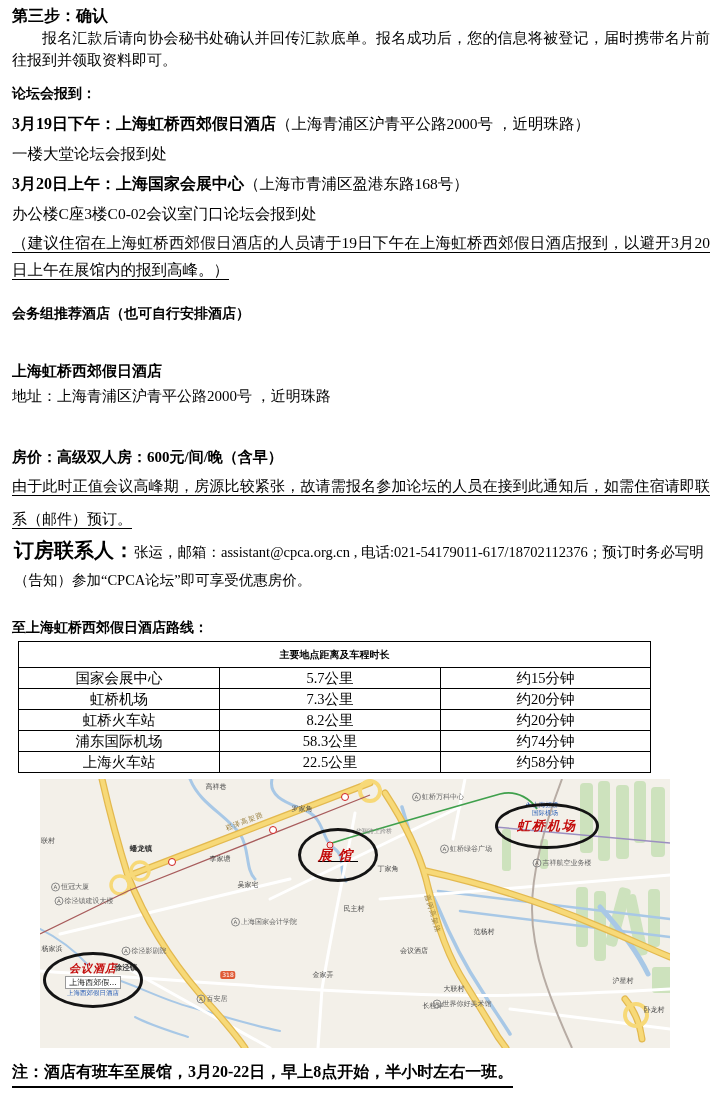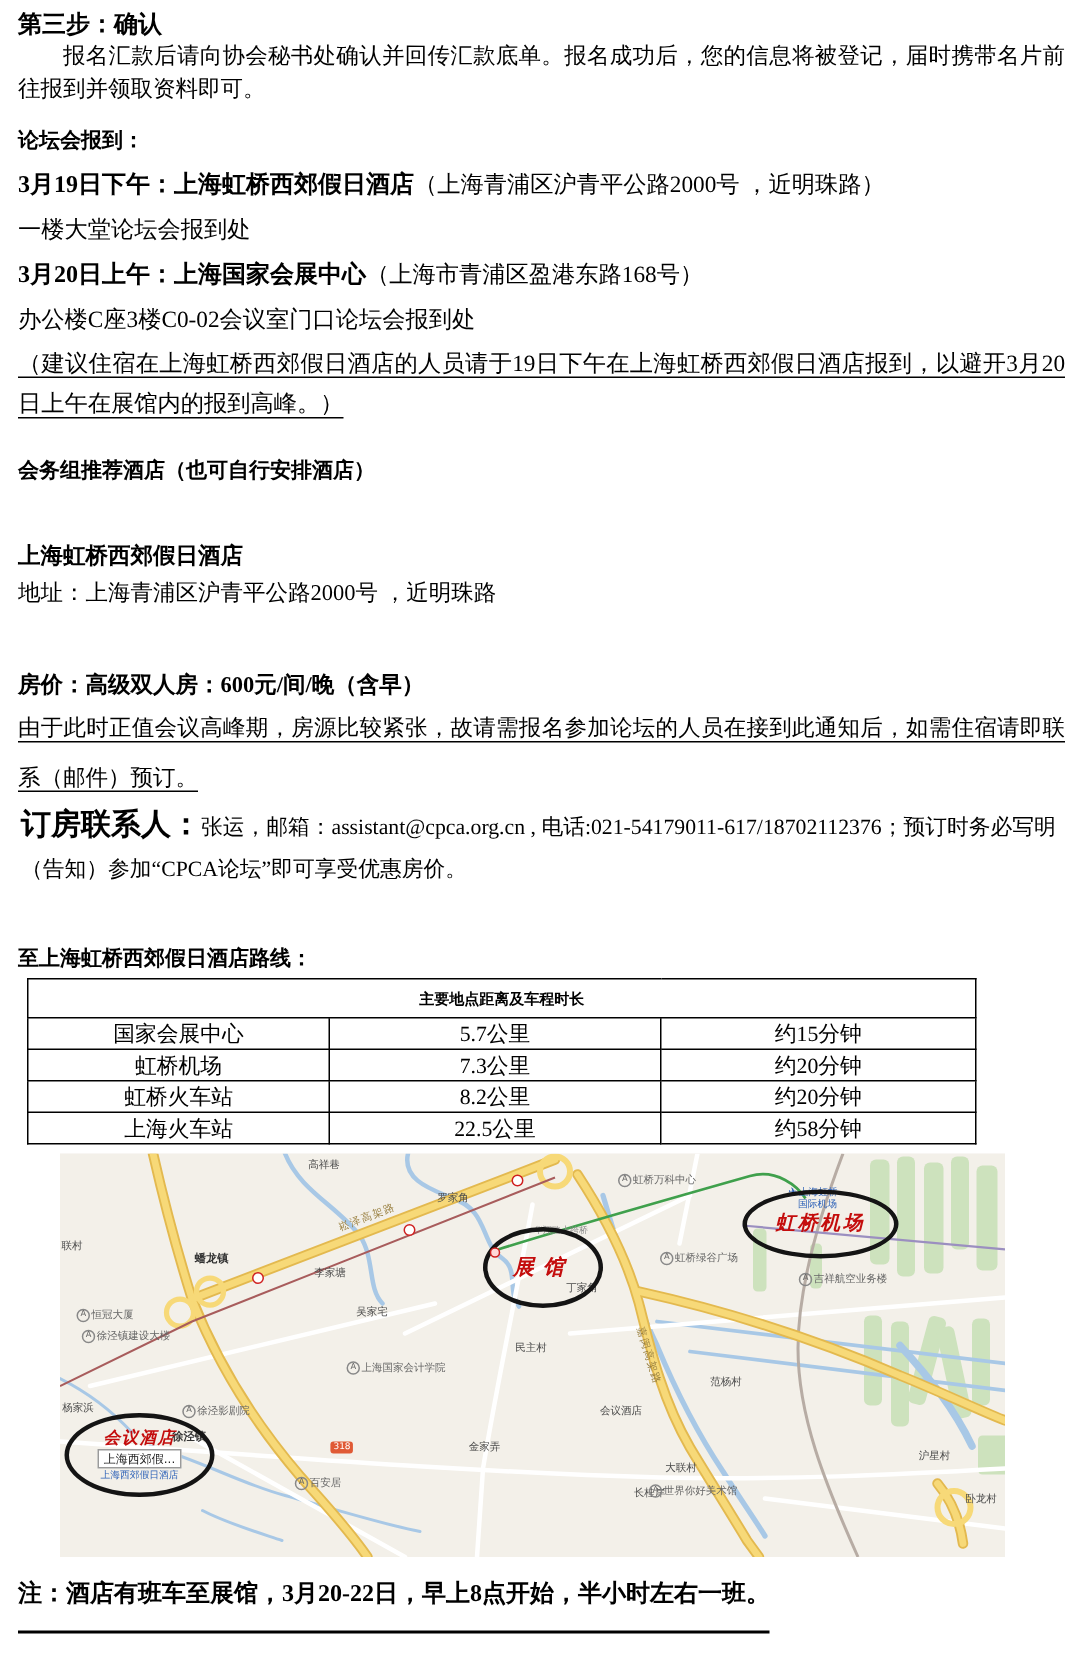--- a/index.html
+++ b/index.html
@@ -46,21 +46,21 @@
            display:flex;flex-direction:column;align-items:center;justify-content:center;gap:1px;}
   .mred{color:#c40d0d;font-weight:bold;font-style:italic;line-height:1.05;white-space:nowrap;}
   .mbox{background:#fff;border:1px solid #9a9a9a;font-size:8px;line-height:11px;padding:0 3px;
         color:#222;font-style:normal;white-space:nowrap;}
   .mblue{color:#2f63b8;font-size:6.5px;line-height:1.1;white-space:nowrap;}
   .station{position:absolute;width:6px;height:6px;border:1.6px solid #cf2020;background:#fff;
            border-radius:50%;transform:translate(-50%,-50%);}
   .station.venue{width:5px;height:5px;background:#ffd9d9;}
 
   .note{margin:14px 0 0 2px;font-size:16px;font-weight:bold;}
-  .note span{border-bottom:2px solid #000;padding-bottom:16px;}
+  .note span{border-bottom:2px solid #000;padding-bottom:6px;}
 </style>
 </head>
 <body>
 
 <div class="doc">
 
   <p class="h16">第三步：确认</p>
   <p class="body indent">报名汇款后请向协会秘书处确认并回传汇款底单。报名成功后，您的信息将被登记，届时携带名片前往报到并领取资料即可。</p>
 
   <p class="h17" style="margin-top:10px;">论坛会报到：</p>
@@ -70,21 +70,21 @@
   <p class="ck">办公楼C座3楼C0-02会议室门口论坛会报到处</p>
   <p class="body u advice">（建议住宿在上海虹桥西郊假日酒店的人员请于19日下午在上海虹桥西郊假日酒店报到，以避开3月20日上午在展馆内的报到高峰。）</p>
 
   <p class="h17" style="margin-top:22px;">会务组推荐酒店（也可自行安排酒店）</p>
   <p class="hline bold">上海虹桥西郊假日酒店</p>
   <p class="hline">地址：上海青浦区沪青平公路2000号 ，近明珠路</p>
   <p class="hline bold">房价：高级双人房：600元/间/晚（含早）</p>
   <p class="warning u">由于此时正值会议高峰期，房源比较紧张，故请需报名参加论坛的人员在接到此通知后，如需住宿请即联系（邮件）预订。</p>
   <p class="contact"><span class="contact-label">订房联系人：</span><span>张运，邮箱：assistant@cpca.org.cn , 电话:021-54179011-617/18702112376；预订时务必写明（告知）参加“CPCA论坛”即可享受优惠房价。</span></p>
 
-  <p class="h17" style="margin-top:36px;margin-bottom:4px;">至上海虹桥西郊假日酒店路线：</p>
+  <p class="h17" style="margin-top:25px;margin-bottom:4px;">至上海虹桥西郊假日酒店路线：</p>
 
   <table class="dist">
     <colgroup>
         <col class="c1">
         <col class="c2">
         <col class="c3">
       </colgroup>
     <thead>
       <tr>
           <th colspan="3">主要地点距离及车程时长</th>
@@ -98,20 +98,25 @@
         </tr>
         <tr>
           <td>虹桥机场</td>
           <td>7.3公里</td>
           <td>约20分钟</td>
         </tr>
         <tr>
           <td>虹桥火车站</td>
           <td>8.2公里</td>
           <td>约20分钟</td>
+        </tr>
+        <tr>
+          <td>浦东国际机场</td>
+          <td>58.3公里</td>
+          <td>约74分钟</td>
         </tr>
         <tr>
           <td>上海火车站</td>
           <td>22.5公里</td>
           <td>约58分钟</td>
         </tr>
       </tbody>
   </table>
 
   <div class="map">
@@ -212,21 +217,21 @@
         <span class="ml poi" style="left: 44px; top: 122px;"><i class="icA">A</i>徐泾镇建设大楼</span>
         <span class="ml poi" style="left: 104px; top: 172px;"><i class="icA">A</i>徐泾影剧院</span>
         <span class="ml poi" style="left: 224px; top: 143px;"><i class="icA">A</i>上海国家会计学院</span>
         <span class="ml poi" style="left: 172px; top: 220px;"><i class="icA">A</i>百安居</span>
         <span class="ml poi" style="left: 422px; top: 225px;"><i class="icA">A</i>世界你好美术馆</span>
         <span class="ml blue" style="left: 502px; top: 26px;"><i class="icAir">✈</i>上海虹桥</span>
         <span class="ml blue" style="left: 505px; top: 34px;">国际机场</span>
         <span class="ml road" style="left: 205px; top: 43px; transform: translate(-50%, -50%) rotate(-21deg);">崧泽高架路</span>
         <span class="ml road" style="left: 392px; top: 135px; transform: translate(-50%, -50%) rotate(73deg);">嘉闵高架路</span>
         <span class="ml badge" style="left: 188px; top: 196px;">318</span>
-        <div class="mcircle" style="left: 322px; top: 76px; width: 74px; height: 48px;">
+        <div class="mcircle" style="left: 298px; top: 76px; width: 74px; height: 48px; text-decoration: underline;">
           <span class="mred" style="font-size: 14px; letter-spacing: 6px;">展馆</span>
         </div>
         <div class="mcircle" style="left: 507px; top: 47px; width: 98px; height: 40px;">
           <span class="mred" style="font-size: 13px; letter-spacing: 2px;">虹桥机场</span>
         </div>
         <div class="mcircle" style="left: 53px; top: 201px; width: 94px; height: 50px;">
           <span class="mred" style="font-size: 11px; letter-spacing: 1px;">会议酒店</span>
           <span class="mbox">上海西郊假...</span>
           <span class="mblue">上海西郊假日酒店</span>
         </div>

